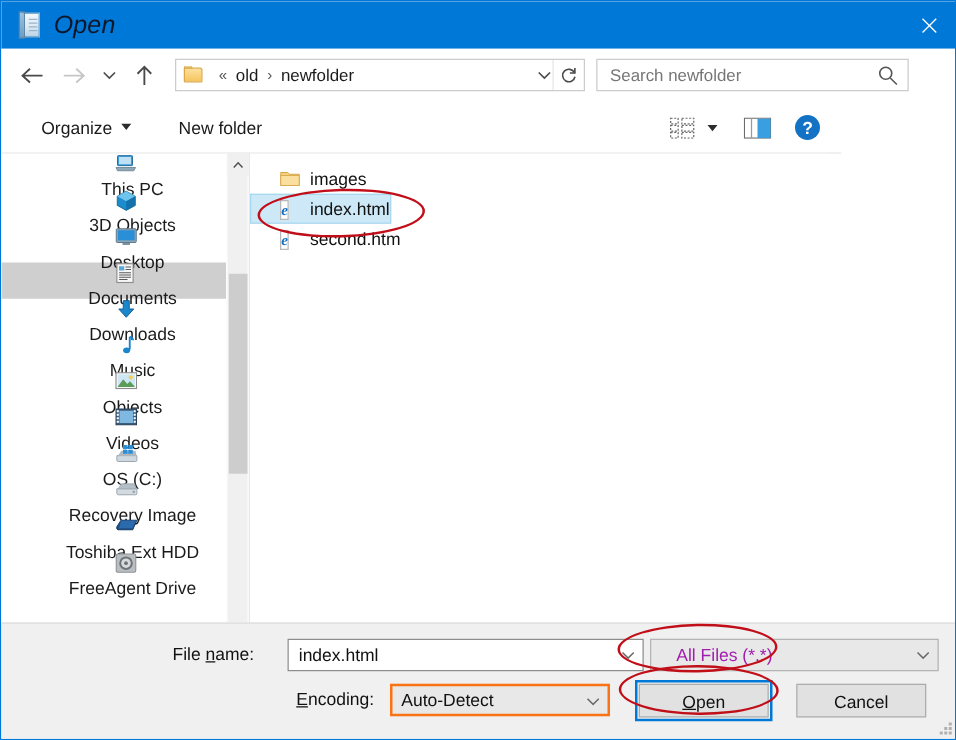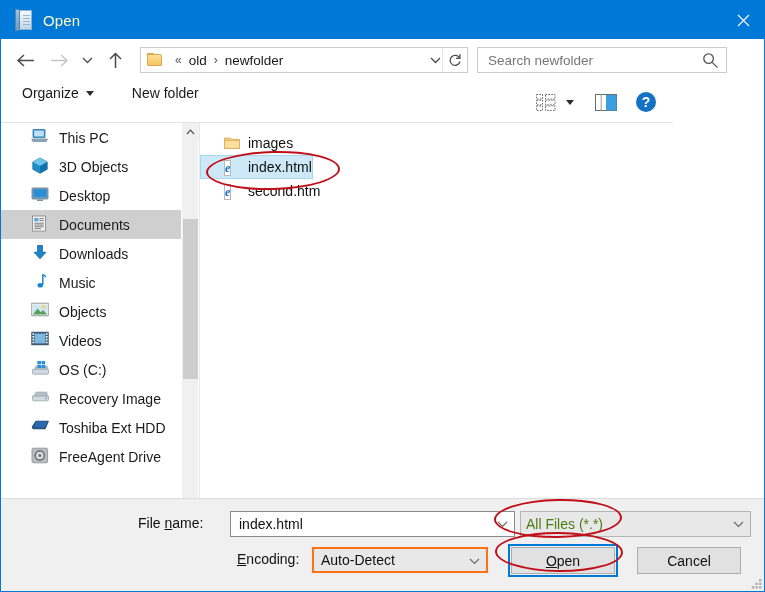--- a/index.html
+++ b/index.html
@@ -41,21 +41,21 @@
     position: absolute; left: 1px; top: 0px;
     width: 5px; height: 22px;
     background: linear-gradient(180deg,#9dc3e0,#6d9cc0);
     border: 1px solid #5d87a8;
   }
   .notepad-line {
     position: absolute; left: 9px;
     width: 7px; height: 1px; background: #9ab4c9;
   }
   .title-text {
-    color: #fef9c3; font-size: 15px; letter-spacing: .1px;
+    color: #0f172a; font-size: 20px; letter-spacing: .1px; font-style: italic;
   }
   .close-btn {
     position: absolute; right: 0; top: 0;
     width: 46px; height: 38px;
     display: flex; align-items: center; justify-content: center;
     color: #ffffff; font-size: 19px; font-weight: 300;
     cursor: default;
   }
   .close-btn svg { display: block; }
 
@@ -139,21 +139,21 @@
   .search-ico {
     position: absolute; right: 7px; top: 4px;
   }
 
   
   .cmdbar {
     position: absolute; left: 0; top: 80px;
     width: 672px; height: 42px;
     background: #ffffff;
     border-bottom: 1px solid #e4e4e4;
-    display: flex; align-items: flex-start;
+    display: flex; align-items: center; padding-left: 11px;
   }
   .cmd-item {
     font-size: 14px; color: #1a1a1a;
     display: flex; align-items: center; gap: 7px;
     padding: 4px 7px;
   }
   .cmd-item.organize { margin-left: 14px; }
   .cmd-item.newfolder { margin-left: 24px; }
   .caret-dn {
     width: 0; height: 0;
@@ -196,20 +196,21 @@
     width: 180px; height: 375px;
     background: #ffffff;
     overflow: hidden;
   }
   .nav-item {
     height: 29px;
     display: flex; align-items: center;
     padding-left: 30px;
     font-size: 14px; color: #1a1a1a;
     white-space: nowrap;
+    flex-direction: column;
   }
   .nav-item.selected { background: #cfcfcf; }
   .nav-item .ico {
     width: 20px; height: 20px; margin-right: 8px;
     flex: 0 0 auto; position: relative;
   }
 
   .side-scroll {
     position: absolute; left: 180px; top: 0;
     width: 17px; height: 375px;
@@ -296,21 +297,21 @@
     position: absolute; right: 6px; top: 0; height: 24px;
     display: flex; align-items: center;
   }
   .filter-combo {
     position: absolute; left: 519px; top: 2px;
     width: 231px; height: 26px;
     background: #e8e8e8; border: 1px solid #b4b4b4;
     display: flex; align-items: center;
   }
   .filter-text {
-    font-size: 14px; color: #4d7c0f; margin-left: 5px;
+    font-size: 14px; color: #a21caf; margin-left: 20px;
   }
 
   .row2 {
     position: absolute; left: 0; top: 46px;
     width: 736px; height: 30px;
   }
   .enc-label { position: absolute; left: 236px; top: 6px; }
   .enc-combo {
     position: absolute; left: 311px; top: 2px;
     width: 176px; height: 26px;

